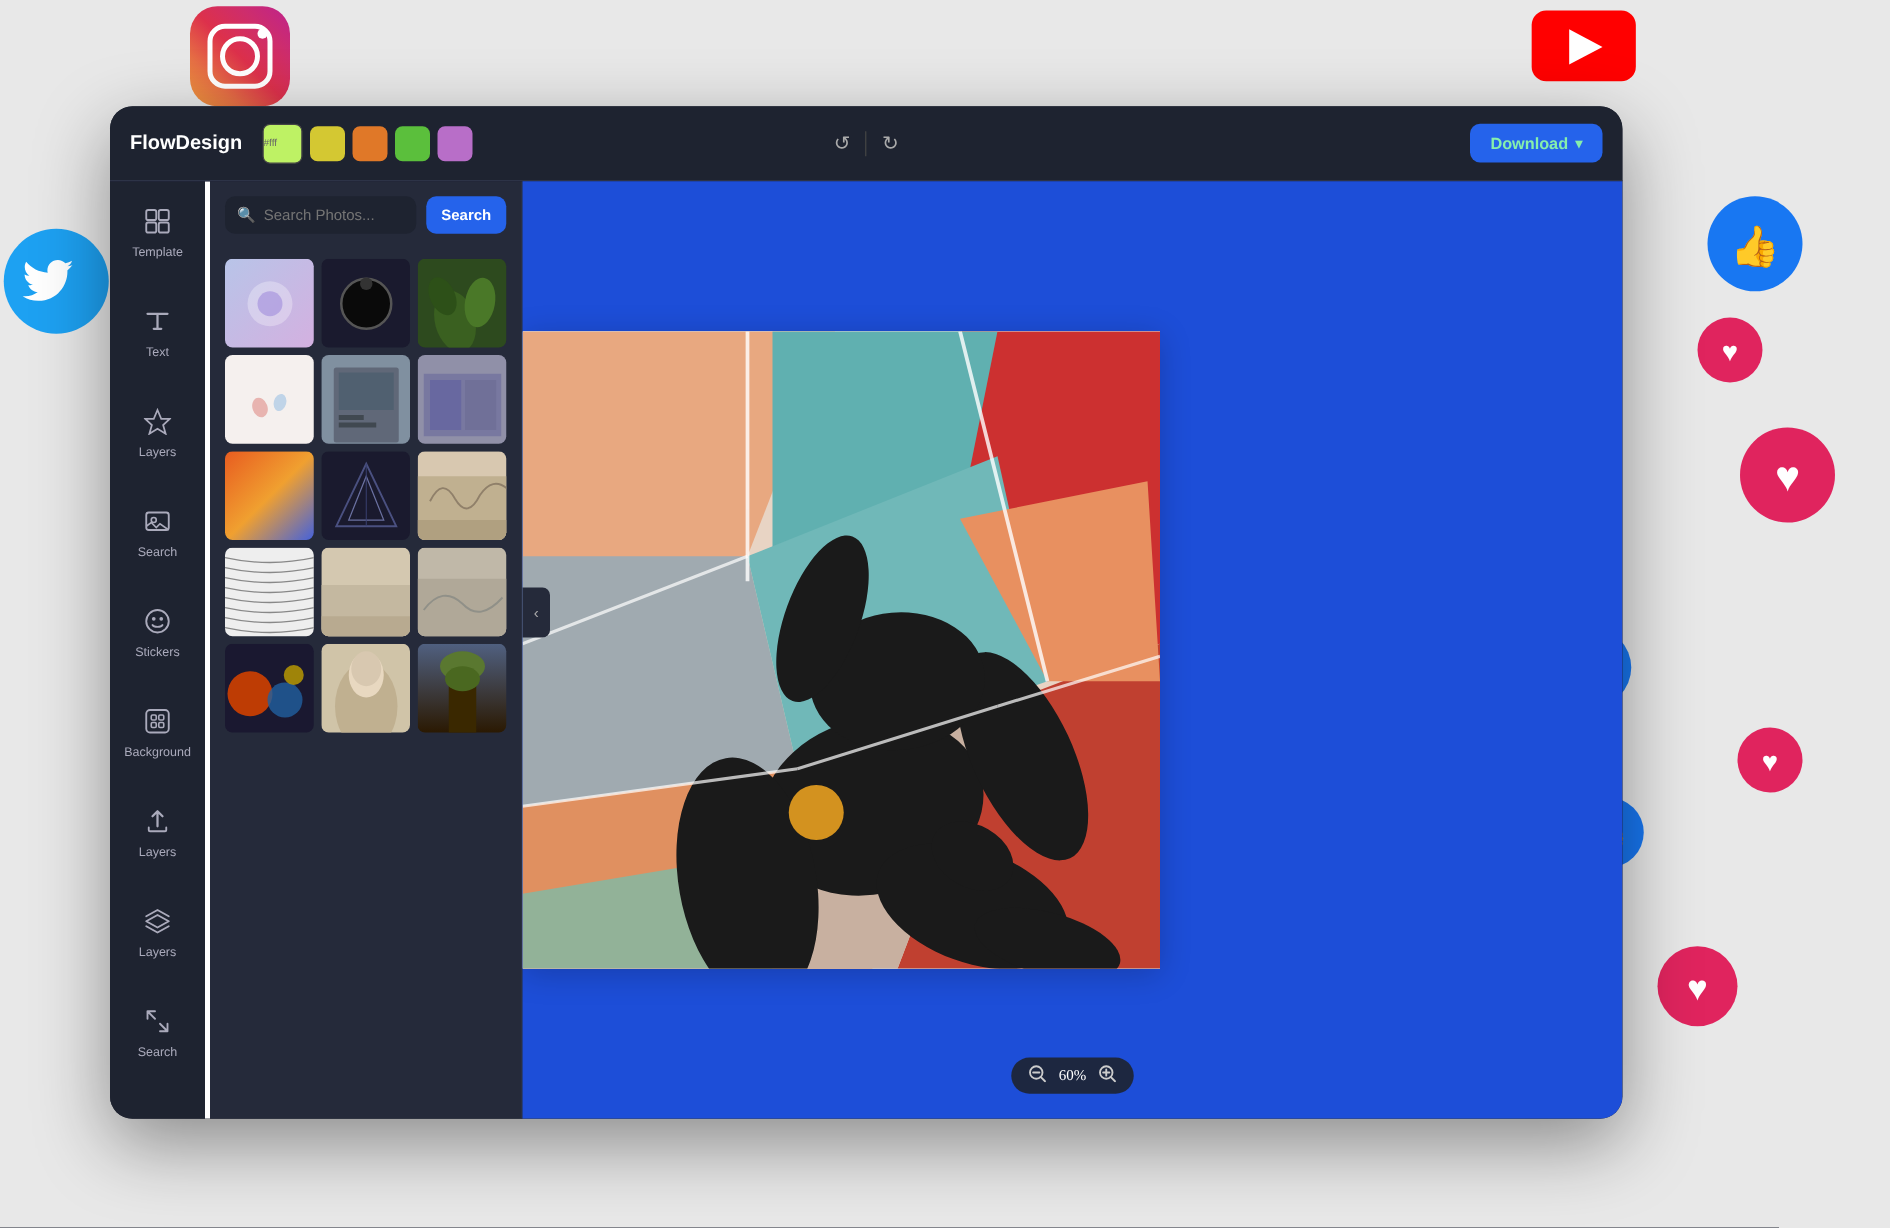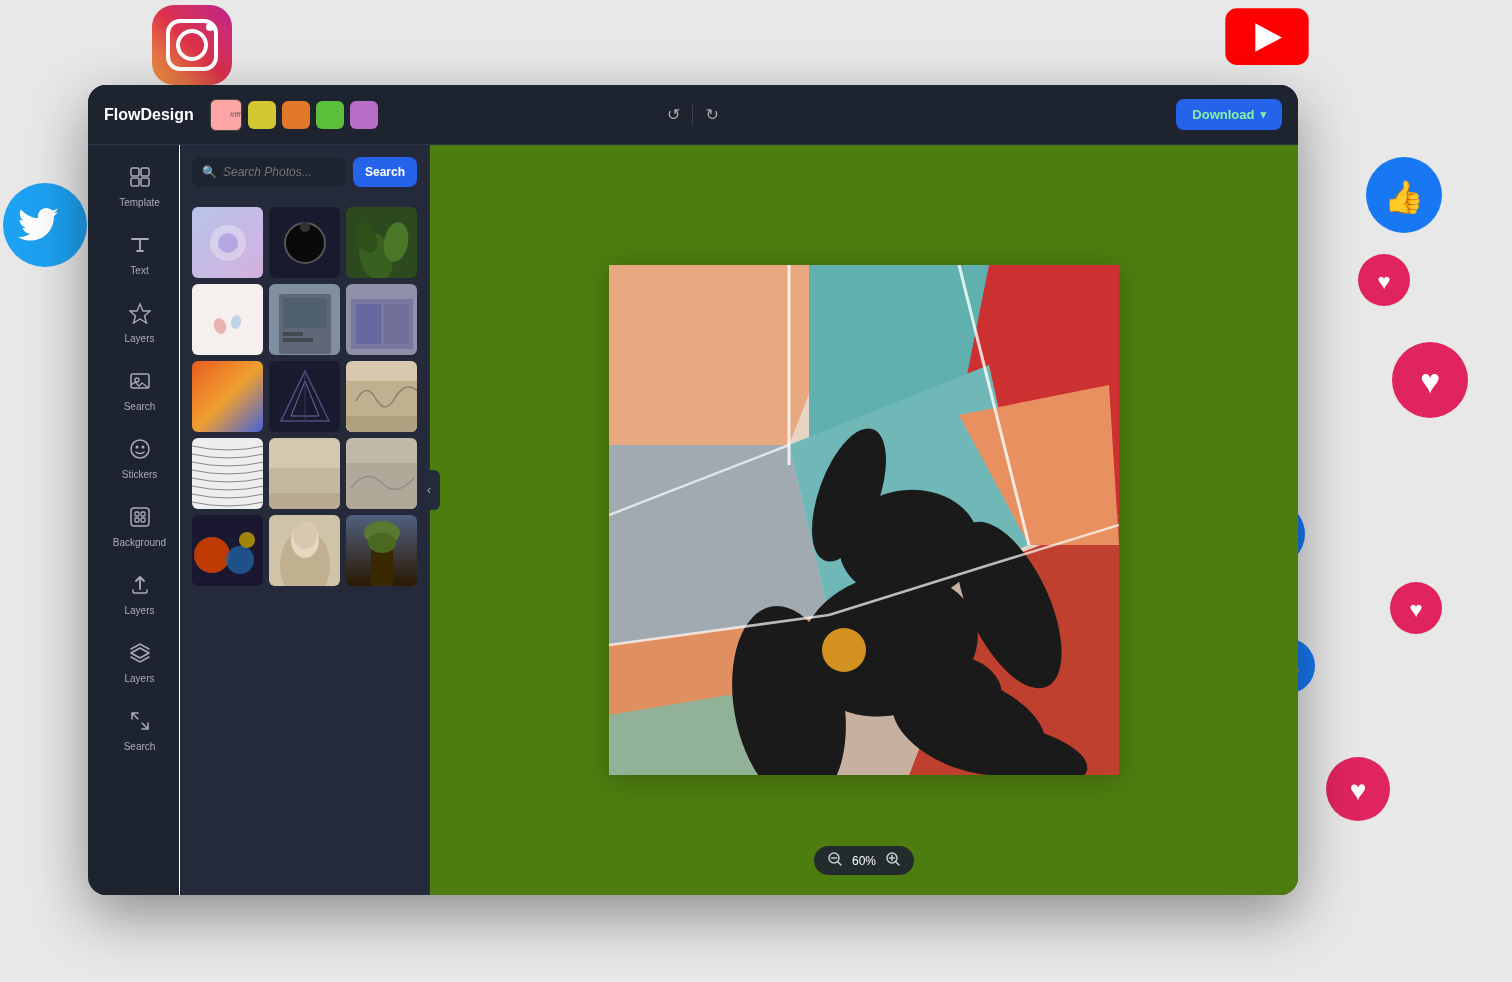--- a/index.html
+++ b/index.html
@@ -44,26 +44,26 @@
     }
     .color-palette {
       display: flex;
       align-items: center;
       gap: 6px;
       flex: 1;
     }
     .color-swatch-white {
       width: 32px;
       height: 32px;
-      background: #fca5a5;
+      background: #bef264;
       border-radius: 6px;
       border: 1px solid #444;
       display: flex;
       align-items: center;
-      justify-content: flex-end;
+      justify-content: flex-start;
       font-size: 9px;
       color: #333;
     }
     .color-swatch {
       width: 28px;
       height: 28px;
       border-radius: 6px;
       cursor: pointer;
     }
     .undo-redo {
@@ -108,27 +108,26 @@
     
     .main-content {
       display: flex;
       height: calc(100% - 60px);
     }
 
     
     .sidebar-tools {
       width: 80px;
       background: #1e2330;
-      border-right: 1px solid #ffffff;
+      border-right: 4px solid #ffffff;
       display: flex;
       flex-direction: column;
       align-items: center;
       padding: 12px 0;
-      gap: 8px;
-      margin-left: 12px;
+      gap: 20px;
     }
     .tool-item {
       display: flex;
       flex-direction: column;
       align-items: center;
       justify-content: center;
       width: 64px;
       height: 60px;
       border-radius: 10px;
       cursor: pointer;
@@ -171,21 +170,20 @@
       font-size: 12px;
     }
     .search-input {
       background: none;
       border: none;
       outline: none;
       color: #aaa;
       font-size: 12px;
       width: 100%;
       padding: 8px 0;
-      font-style: italic;
     }
     .search-btn {
       background: #2563eb;
       color: white;
       border: none;
       border-radius: 8px;
       padding: 8px 12px;
       font-size: 12px;
       font-weight: 600;
       cursor: pointer;
@@ -207,26 +205,26 @@
     .photo-thumb {
       aspect-ratio: 1;
       border-radius: 6px;
       overflow: hidden;
       cursor: pointer;
     }
 
     
     .canvas-area {
       flex: 1;
-      background: #4d7c0f;
+      background: #1d4ed8;
       position: relative;
       display: flex;
       align-items: center;
-      justify-content: center;
       overflow: hidden;
+      font-family: Liberation Serif, serif;
     }
     .design-canvas {
       background: #f0eeec;
       width: 510px;
       height: 510px;
       position: relative;
       overflow: hidden;
       box-shadow: 0 4px 24px rgba(0,0,0,0.2);
     }
 

